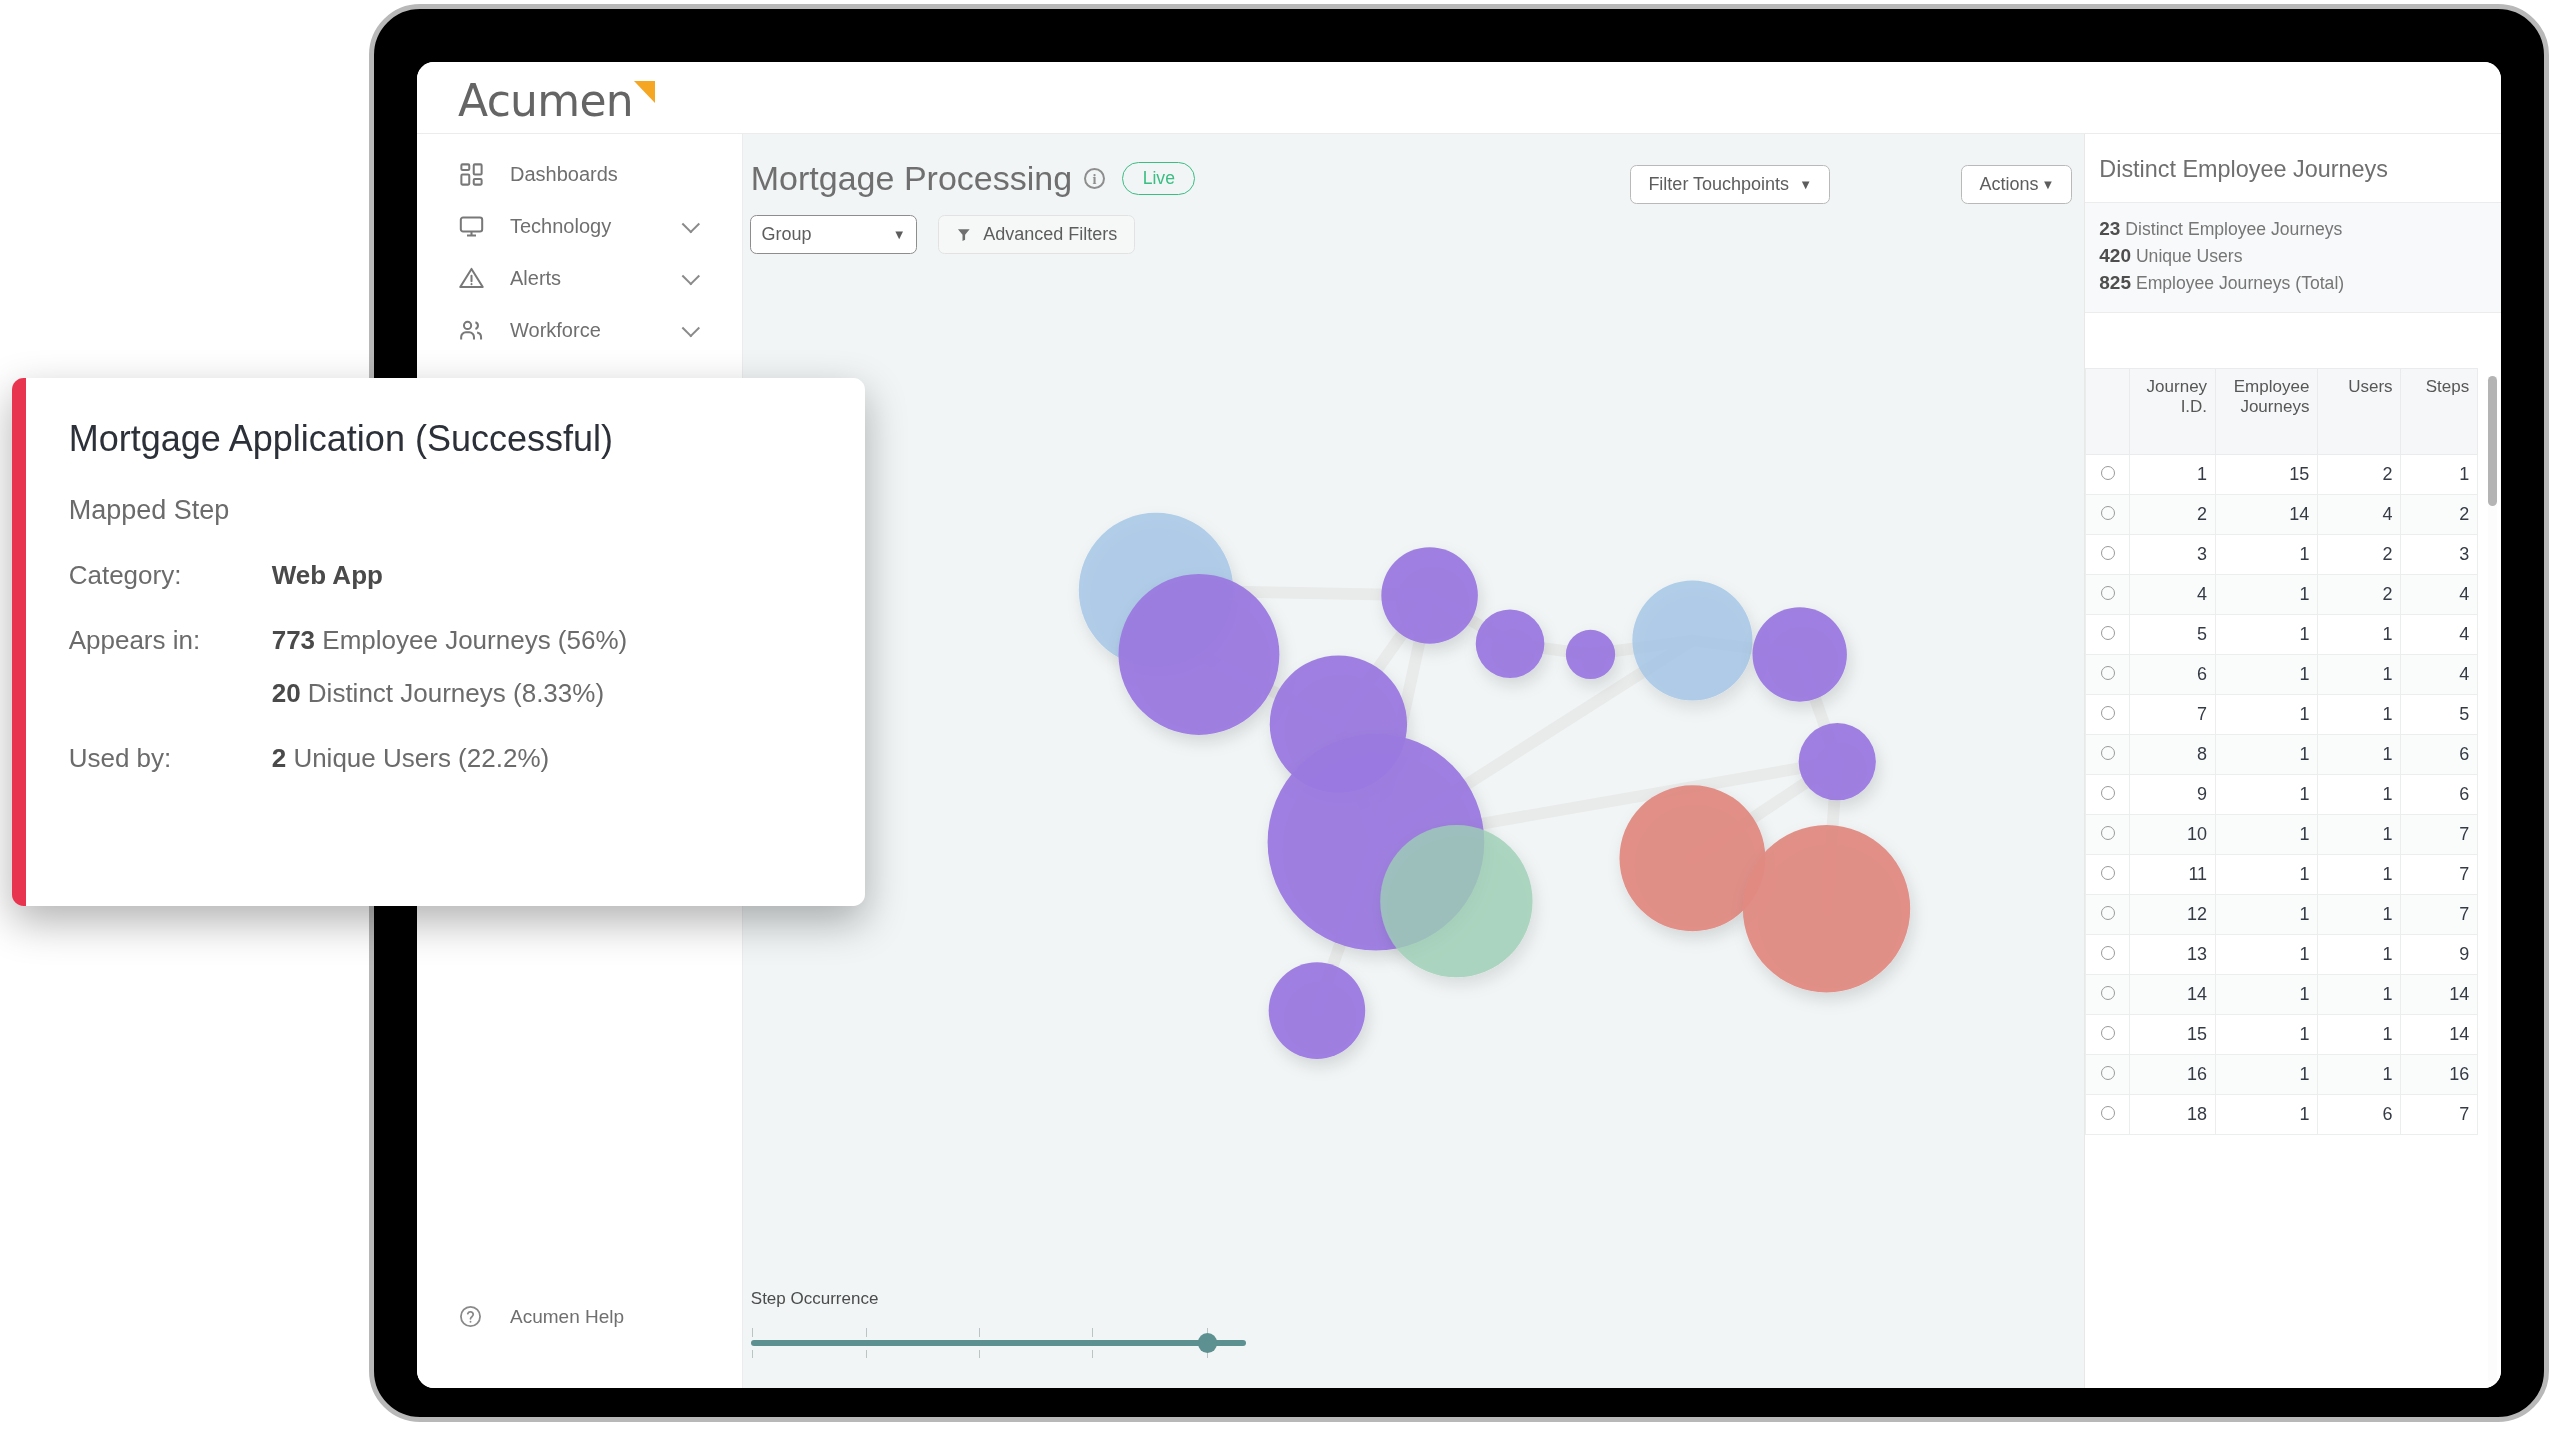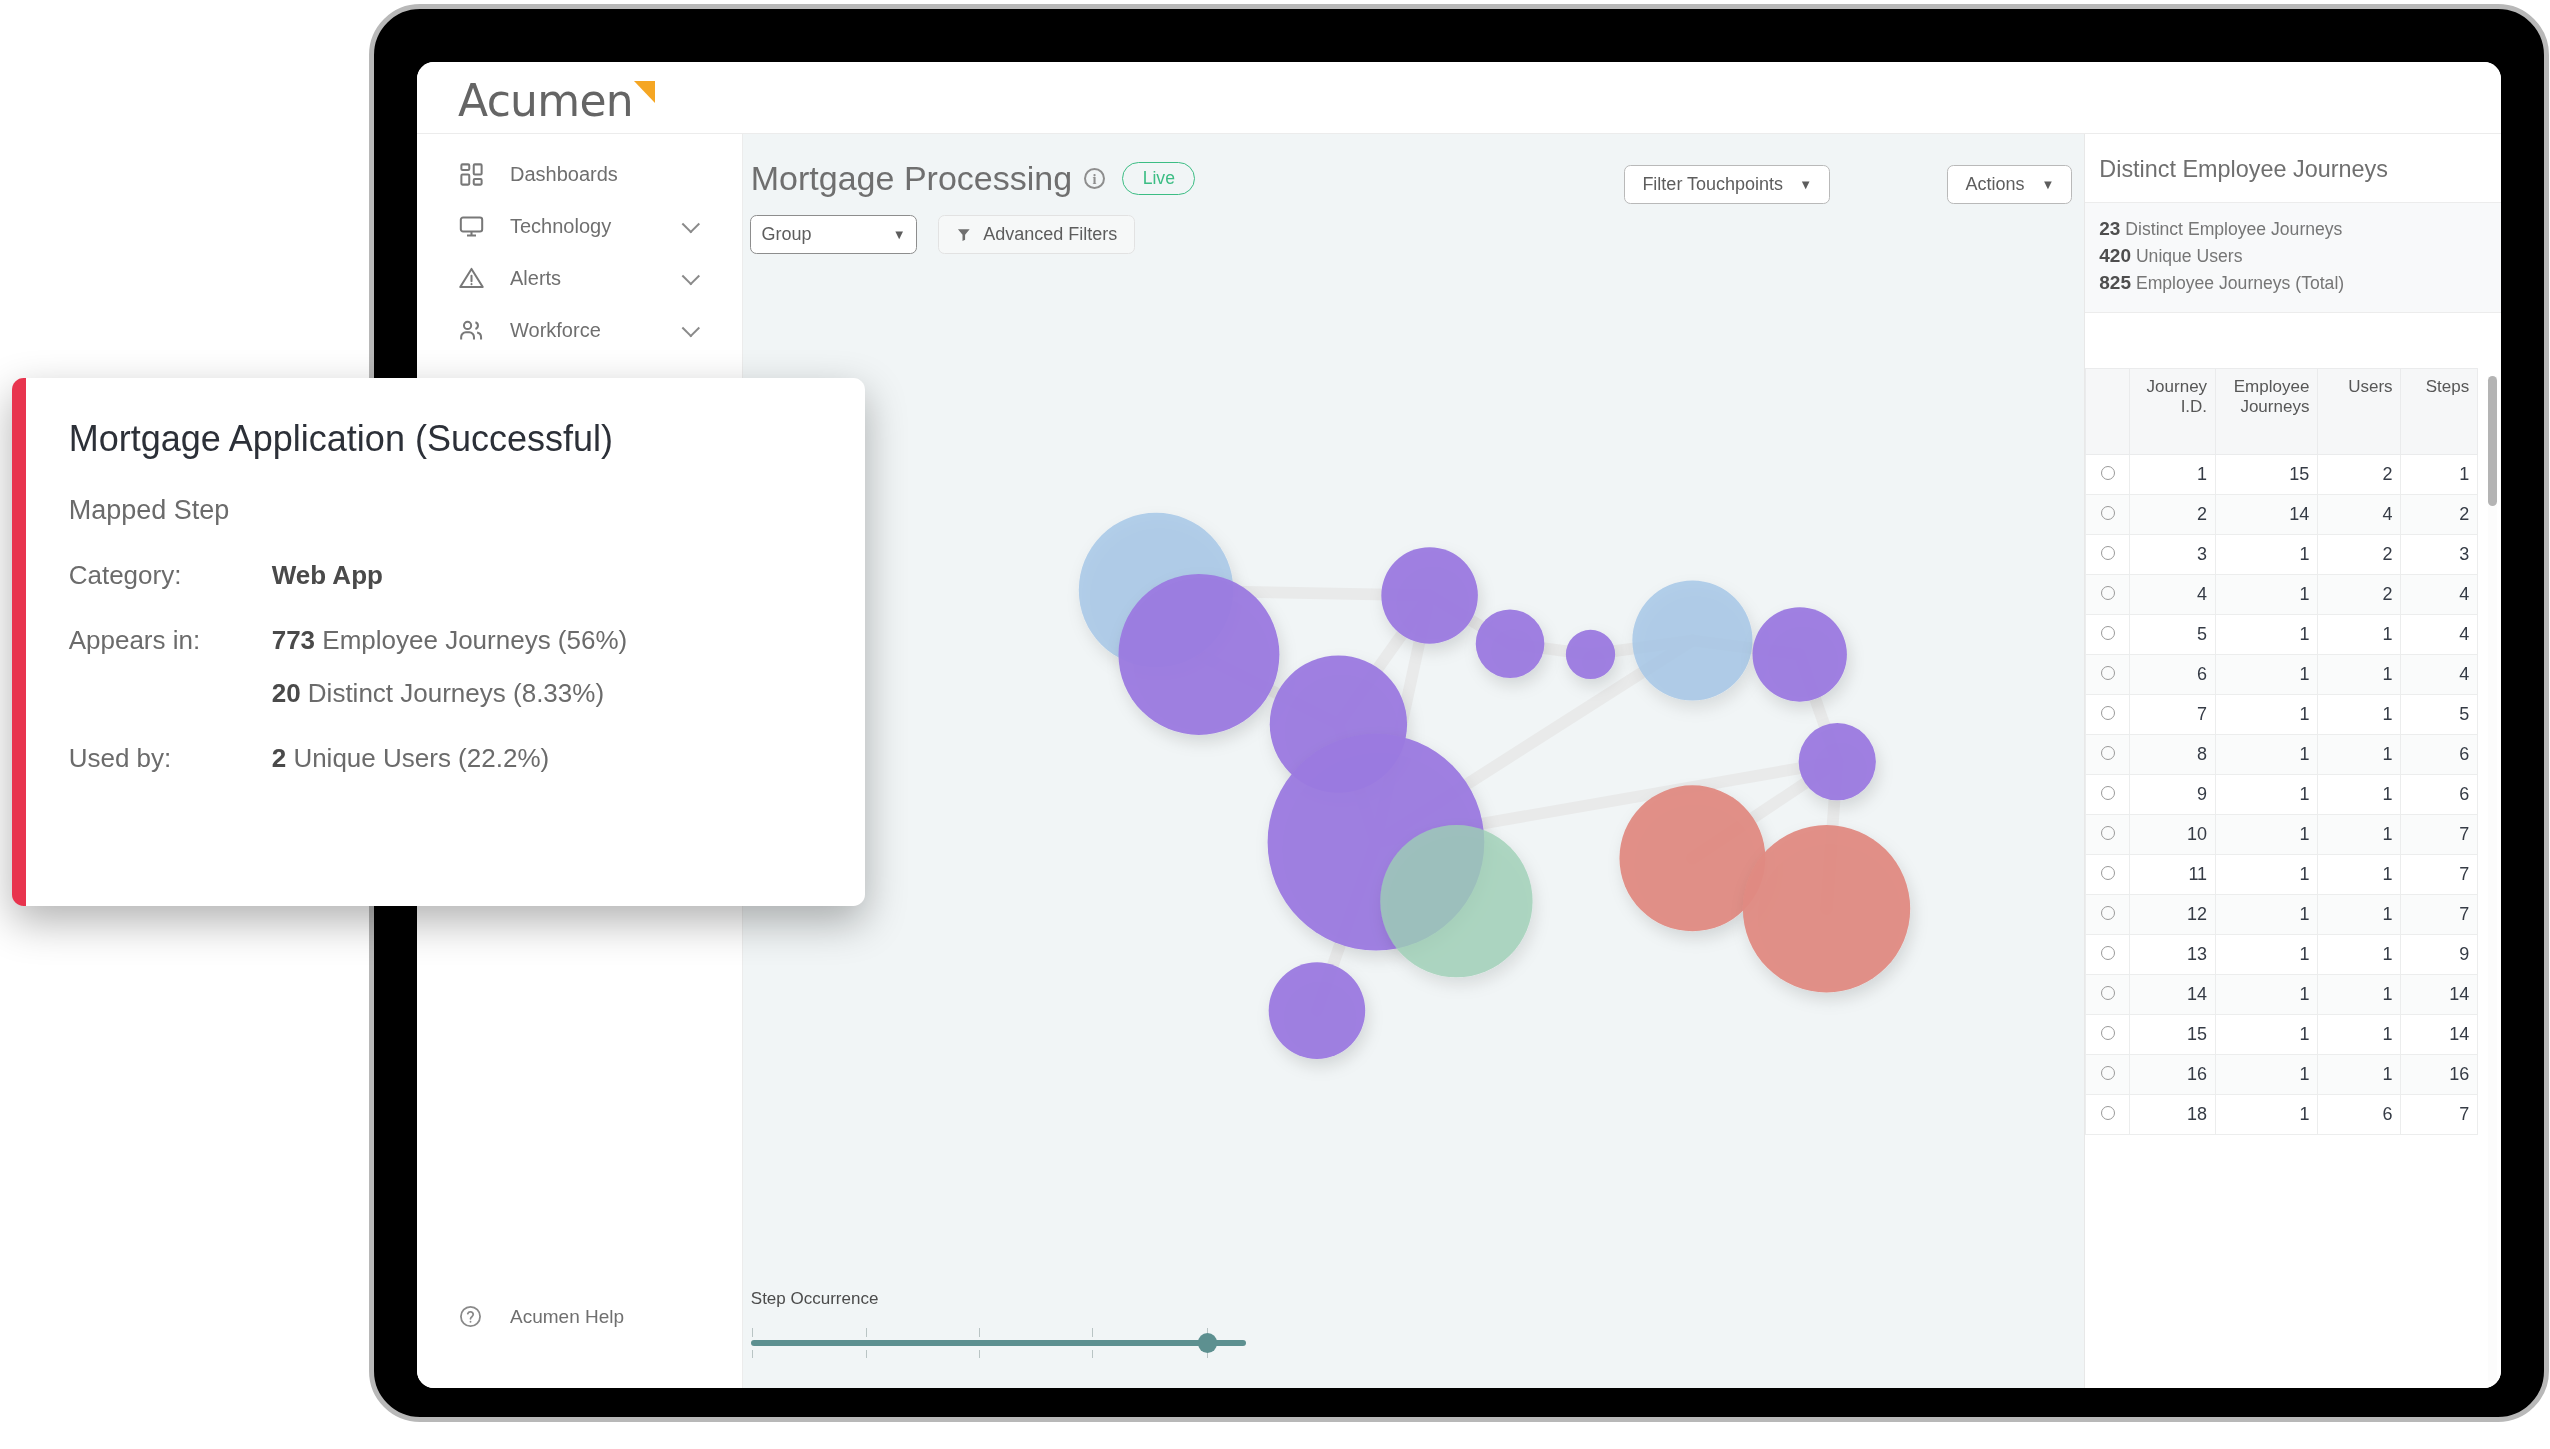--- a/index.html
+++ b/index.html
@@ -153,22 +153,22 @@
     border-color: #8d8d8d;
   }
   #adv-filters {
     left: 195px; top: 81px;
     border-color: #e2e2e2; background: #f6f8f8;
     gap: 11.7px; padding: 0 17px;
   }
   .funnel {
     width: 15.6px; height: 17px; flex: none;
   }
-  #filter-touchpoints { right: 254px; top: 31px; gap: 16px; padding: 0 17px; }
-  #actions-btn { right: 11.7px; top: 31px; gap: 17px; padding: 0 17px; }
+  #filter-touchpoints { right: 254px; top: 31px; gap: 10px; padding: 0 17px; }
+  #actions-btn { right: 11.7px; top: 31px; gap: 3px; padding: 0 17px; }
 
   #graph { position: absolute; left: 0; top: 130px; right: 0; bottom: 150px; }
   #graph svg { width: 100%; height: 100%; display: block; }
 
   
   #slider-block { position: absolute; left: 7.8px; bottom: 26px; width: 495px; }
   #slider-label { font-size: 17px; color: #4b4b4b; margin-bottom: 14.3px; }
   #slider-track-wrap { position: relative; height: 39px; }
   #slider-track {
     position: absolute; left: 0; top: 17px;

